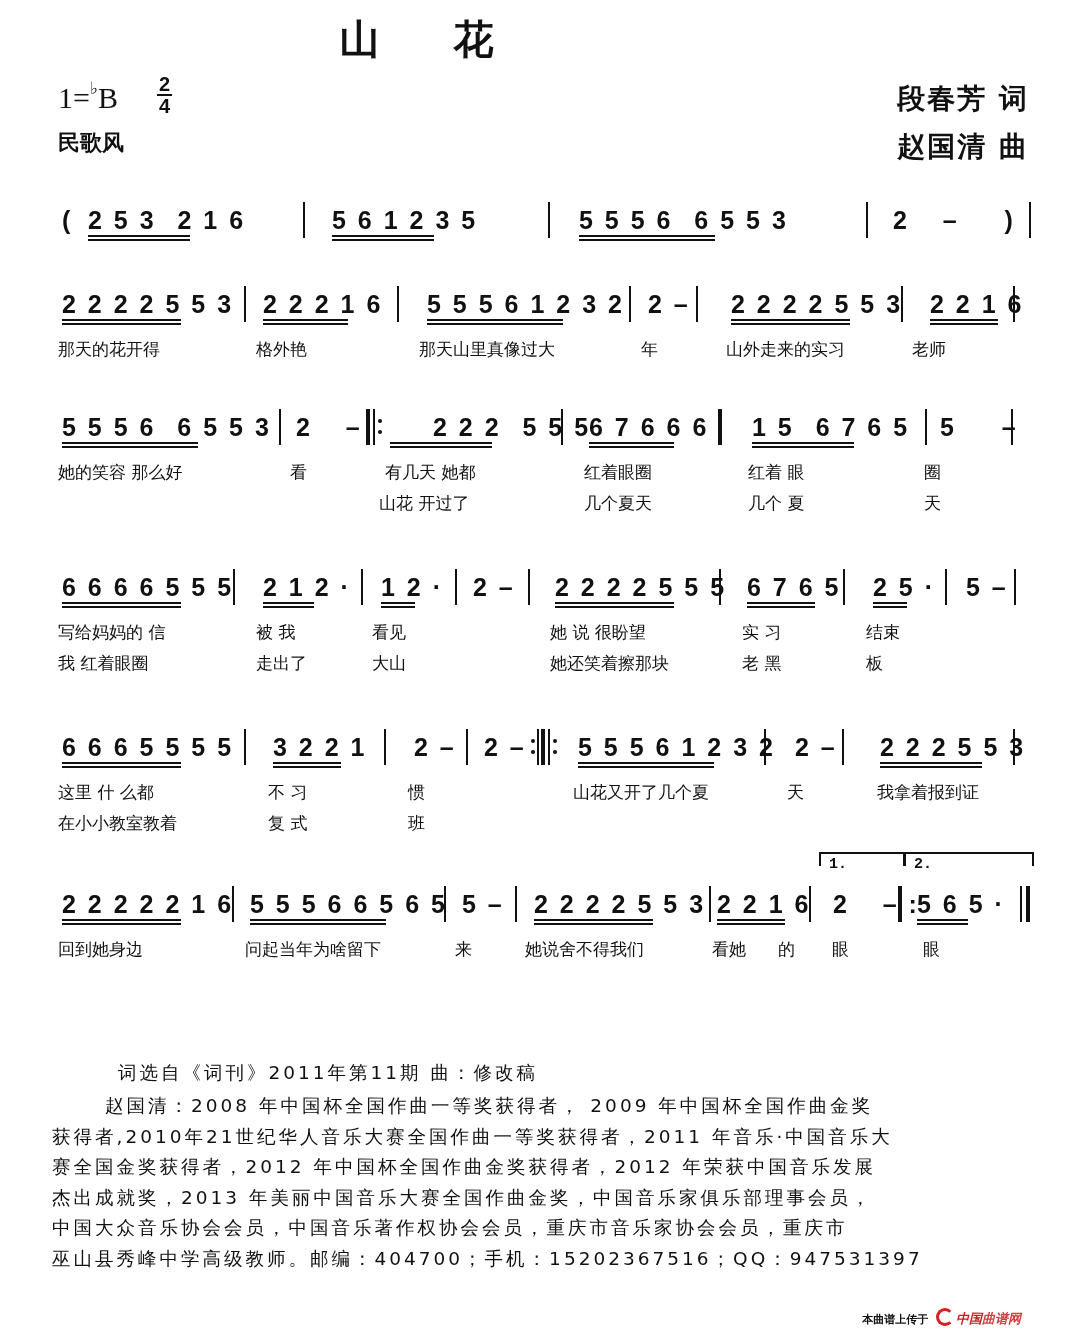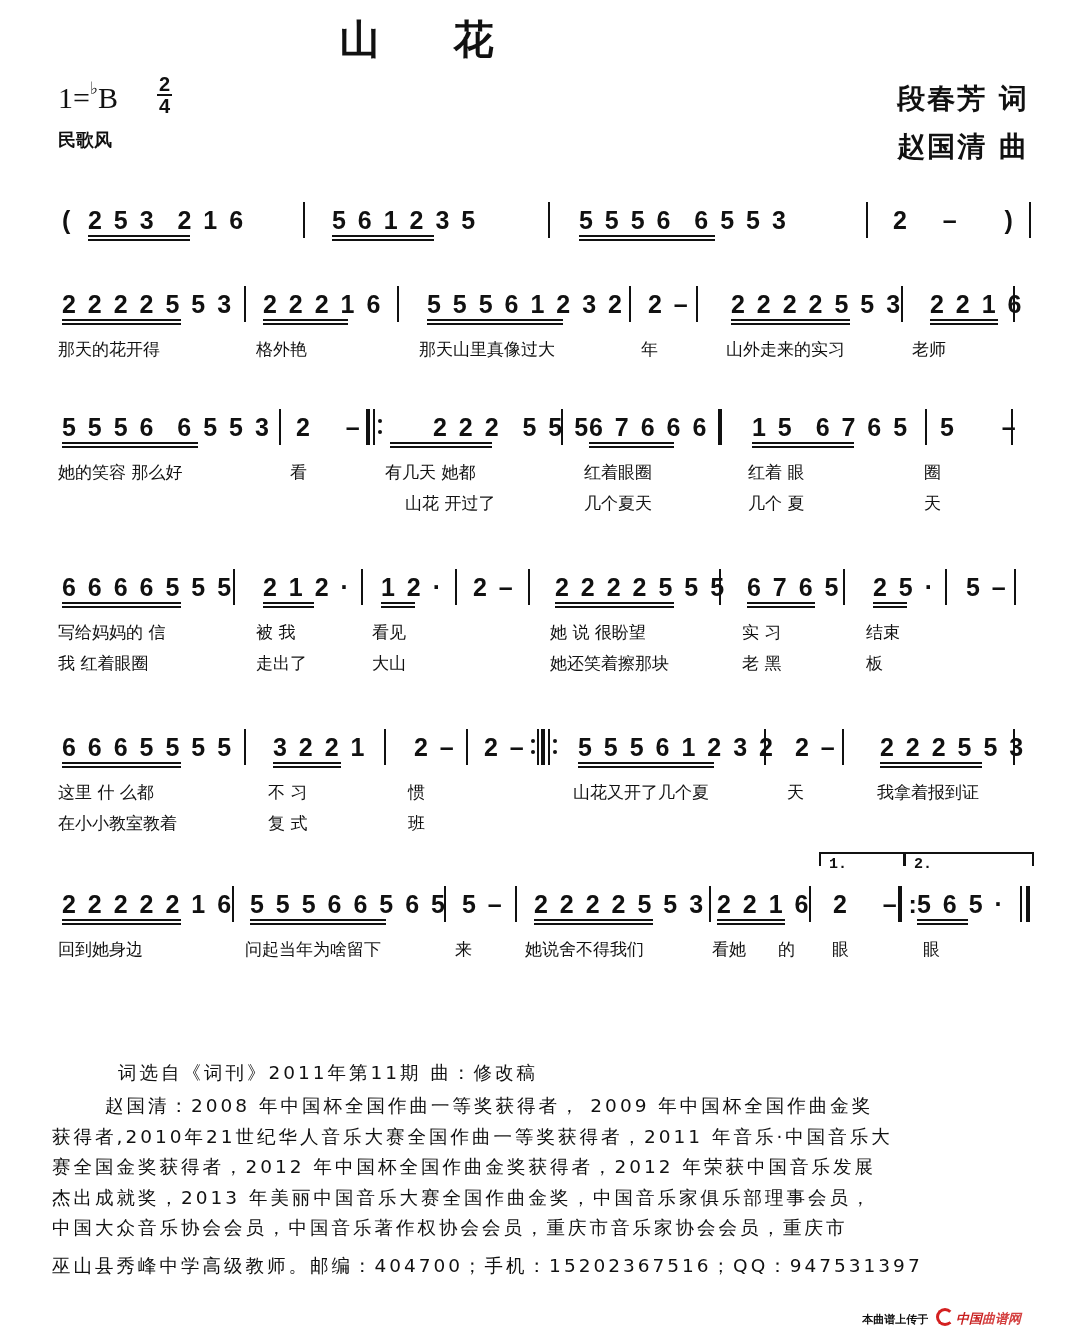--- a/index.html
+++ b/index.html
@@ -5,21 +5,21 @@
   html, body { margin: 0; padding: 0; background: #ffffff; }
   body { width: 1081px; height: 1336px; position: relative; overflow: hidden;
          font-family: "DejaVu Serif", "Liberation Serif", serif; color: #111; }
   .abs { position: absolute; white-space: nowrap; }
   .title { left: 0; width: 863px; top: 12px; text-align: center; font-size: 40px; font-weight: bold; letter-spacing: 30px; }
   .key { left: 58px; top: 78px; font-size: 30px; font-family: "Liberation Serif", serif; }
   .key sup { font-size: 17px; vertical-align: 14px; }
   .timesig { left: 157px; top: 74px; font-family: "Liberation Sans", sans-serif; font-weight: bold; font-size: 20px; line-height: 20px; text-align: center; }
   .timesig .num { display: block; border-bottom: 2px solid #111; padding: 0 2px; }
   .timesig .den { display: block; }
-  .style-mark { left: 58px; top: 128px; font-size: 18px; font-weight: bold; }
+  .style-mark { left: 58px; top: 128px; font-size: 22px; font-weight: bold; }
   .credit { right: 52px; font-size: 28px; font-weight: bold; letter-spacing: 2px; }
   .credit-lyr { top: 80px; }
   .credit-mus { top: 128px; }
 
   .notes { font-family: "Liberation Sans", "DejaVu Sans", sans-serif; font-weight: bold; font-size: 25px; letter-spacing: 0; }
   .lyr { font-family: "DejaVu Sans", sans-serif; font-size: 17px; color: #111; }
   .bar { position: absolute; width: 2px; background: #111; }
   .ul { position: absolute; height: 2px; background: #111; }
   .dot { position: absolute; width: 4px; height: 4px; border-radius: 50%; background: #111; }
   .bracket { position: absolute; border-top: 2px solid #111; border-left: 2px solid #111; border-right: 2px solid #111; height: 12px; }
@@ -114,21 +114,21 @@
       <div class="ul" style="left:589px; top:442px; width:85px;"></div>
       <div class="ul" style="left:589px; top:446px; width:85px;"></div>
       <div class="ul" style="left:752px; top:442px; width:102px;"></div>
       <div class="ul" style="left:752px; top:446px; width:102px;"></div>
       <div class="abs lyr" style="left:58px; top:461px;">她的笑容 那么好</div>
       <div class="abs lyr" style="left:290px; top:461px;">看</div>
       <div class="abs lyr" style="left:385px; top:461px;">有几天 她都</div>
       <div class="abs lyr" style="left:584px; top:461px;">红着眼圈</div>
       <div class="abs lyr" style="left:748px; top:461px;">红着 眼</div>
       <div class="abs lyr" style="left:924px; top:461px;">圈</div>
-      <div class="abs lyr" style="left:405px; top:492px;">山花  开过了</div>
+      <div class="abs lyr" style="left:379px; top:492px;">山花  开过了</div>
       <div class="abs lyr" style="left:584px; top:492px;">几个夏天</div>
       <div class="abs lyr" style="left:748px; top:492px;">几个 夏</div>
       <div class="abs lyr" style="left:924px; top:492px;">天</div>
     </div>
     <div>
       <div class="abs notes" style="left:62px; top:573px;">6  6  6  6  5  5  5</div>
       <div class="abs notes" style="left:263px; top:573px;">2  1  2  ·</div>
       <div class="abs notes" style="left:381px; top:573px;">1  2  ·</div>
       <div class="abs notes" style="left:473px; top:573px;">2  –</div>
       <div class="abs notes" style="left:555px; top:573px;">2  2  2  2  5  5  5</div>
@@ -248,19 +248,19 @@
     </div>
   </div>
 
 <div class="abs footnote" style="left:118px; top:1060px;">词选自《词刊》2011年第11期  曲：修改稿</div>
 <div id="bio">
     <div class="abs footnote" style="left:105px; top:1093px;">赵国清：2008 年中国杯全国作曲一等奖获得者，  2009 年中国杯全国作曲金奖</div>
     <div class="abs footnote" style="left:52px; top:1123.5px;">获得者,2010年21世纪华人音乐大赛全国作曲一等奖获得者，2011 年音乐·中国音乐大</div>
     <div class="abs footnote" style="left:52px; top:1154px;">赛全国金奖获得者，2012 年中国杯全国作曲金奖获得者，2012 年荣获中国音乐发展</div>
     <div class="abs footnote" style="left:52px; top:1184.5px;">杰出成就奖，2013 年美丽中国音乐大赛全国作曲金奖，中国音乐家俱乐部理事会员，</div>
     <div class="abs footnote" style="left:52px; top:1215px;">中国大众音乐协会会员，中国音乐著作权协会会员，重庆市音乐家协会会员，重庆市</div>
-    <div class="abs footnote" style="left:52px; top:1245.5px;margin-top:7px;">巫山县秀峰中学高级教师。邮编：404700；手机：15202367516；QQ：947531397</div>
+    <div class="abs footnote" style="left:52px; top:1245.5px;">巫山县秀峰中学高级教师。邮编：404700；手机：15202367516；QQ：947531397</div>
   </div>
 
 <div class="abs upload">
   <span>本曲谱上传于</span>
   <span class="logo"></span><span class="brand1">中国</span><span class="brand2">曲谱网</span>
 </div>
 
 </body></html>

